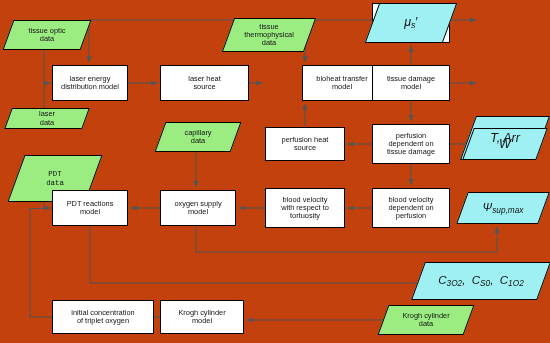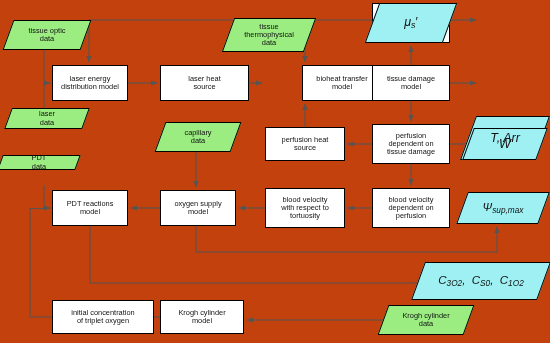--- a/index.html
+++ b/index.html
@@ -88,21 +88,21 @@
   <div class="node para green" style="left:8px;top:20px;width:78px;height:30px;">
     <div class="skew"></div>
     <div class="txt">tissue optic<br>data</div>
   </div>
 
   <div class="node para green" style="left:8px;top:108px;width:78px;height:21px;">
     <div class="skew"></div>
     <div class="txt">laser<br>data</div>
   </div>
 
-  <div class="node para green" style="left:0;top:155px;width:78px;height:15px;">
+  <div class="node para green" style="left:16px;top:155px;width:78px;height:47px;font-family:Liberation Mono, monospace;">
     <div class="skew"></div>
     <div class="txt">PDT<br>data</div>
   </div>
 
   <div class="node para green" style="left:228px;top:18px;width:82px;height:34px;">
     <div class="skew"></div>
     <div class="txt">tissue<br>thermophysical<br>data</div>
   </div>
 
   <div class="node para green" style="left:160px;top:122px;width:76px;height:30px;">

